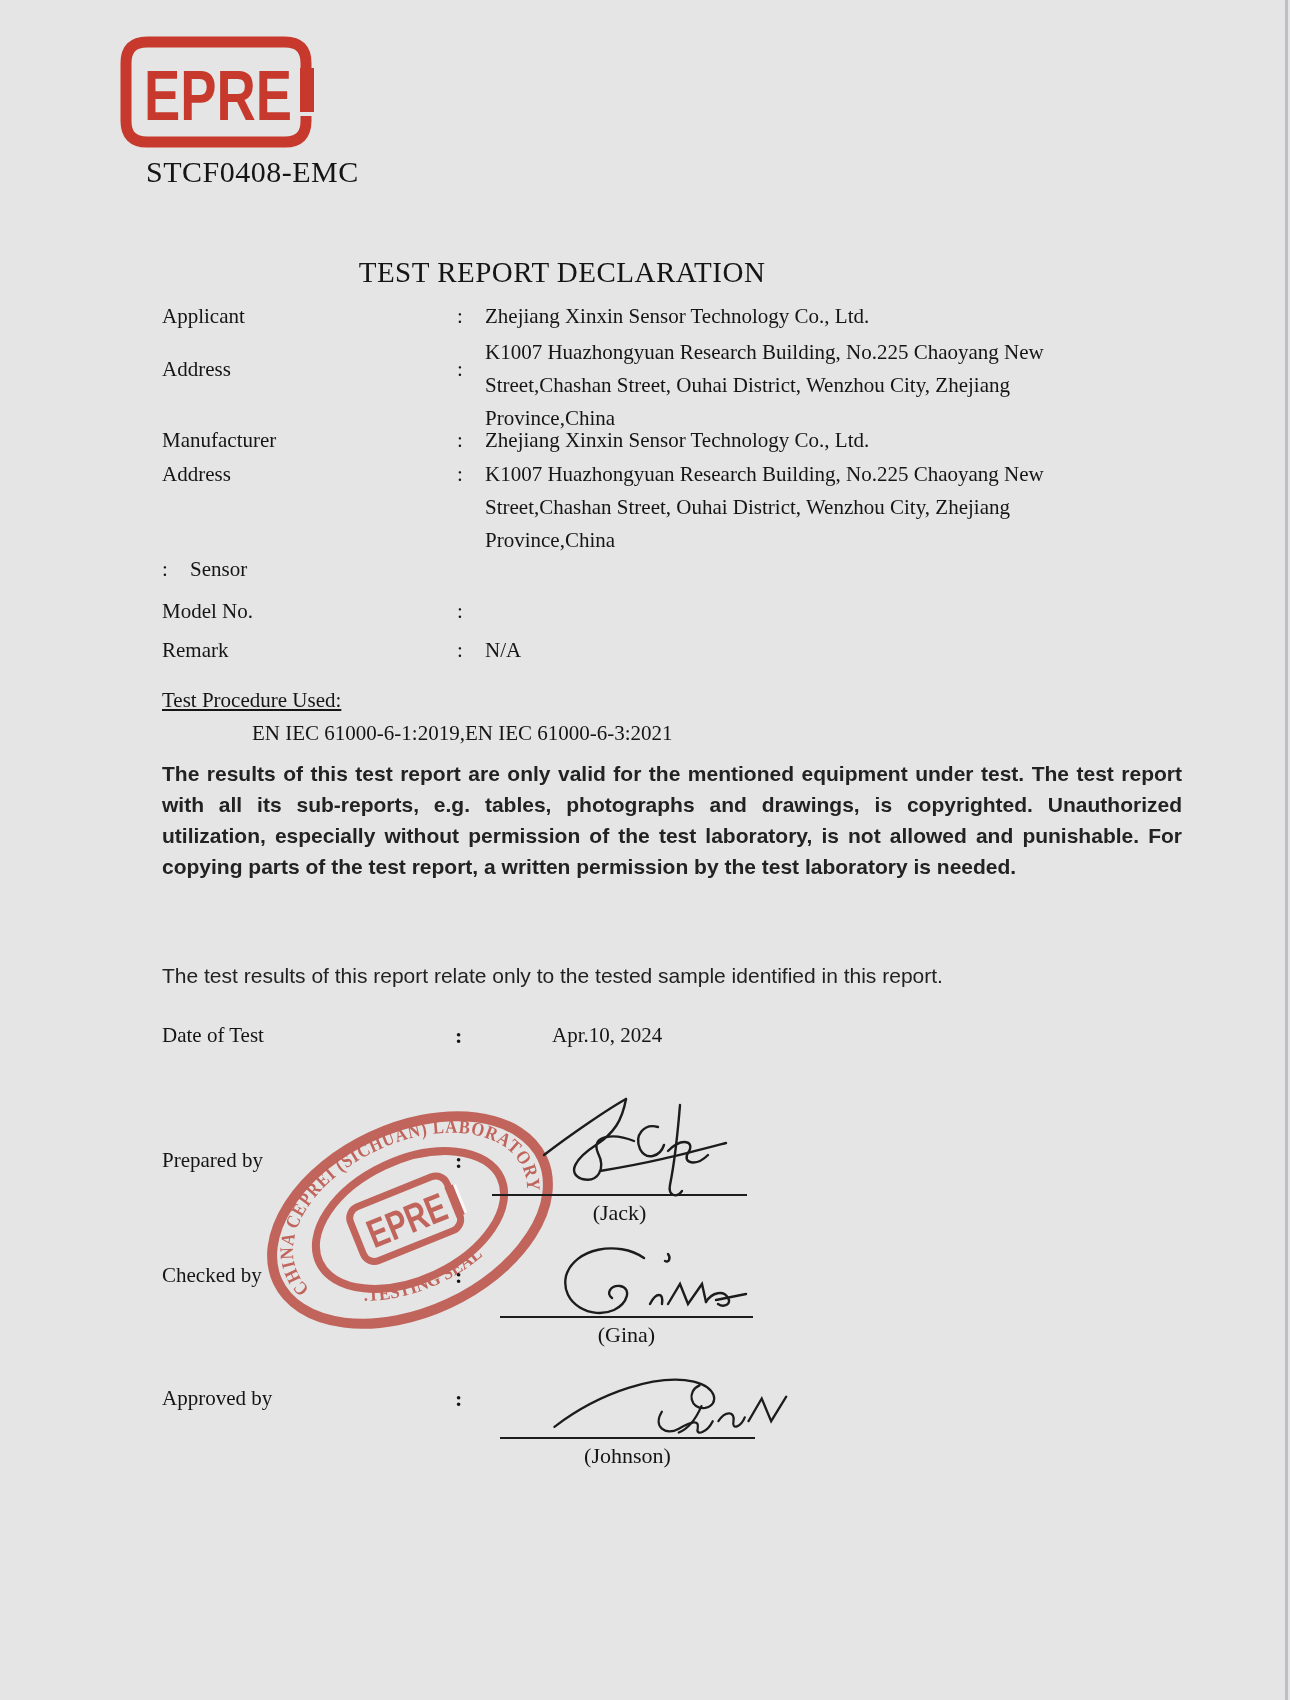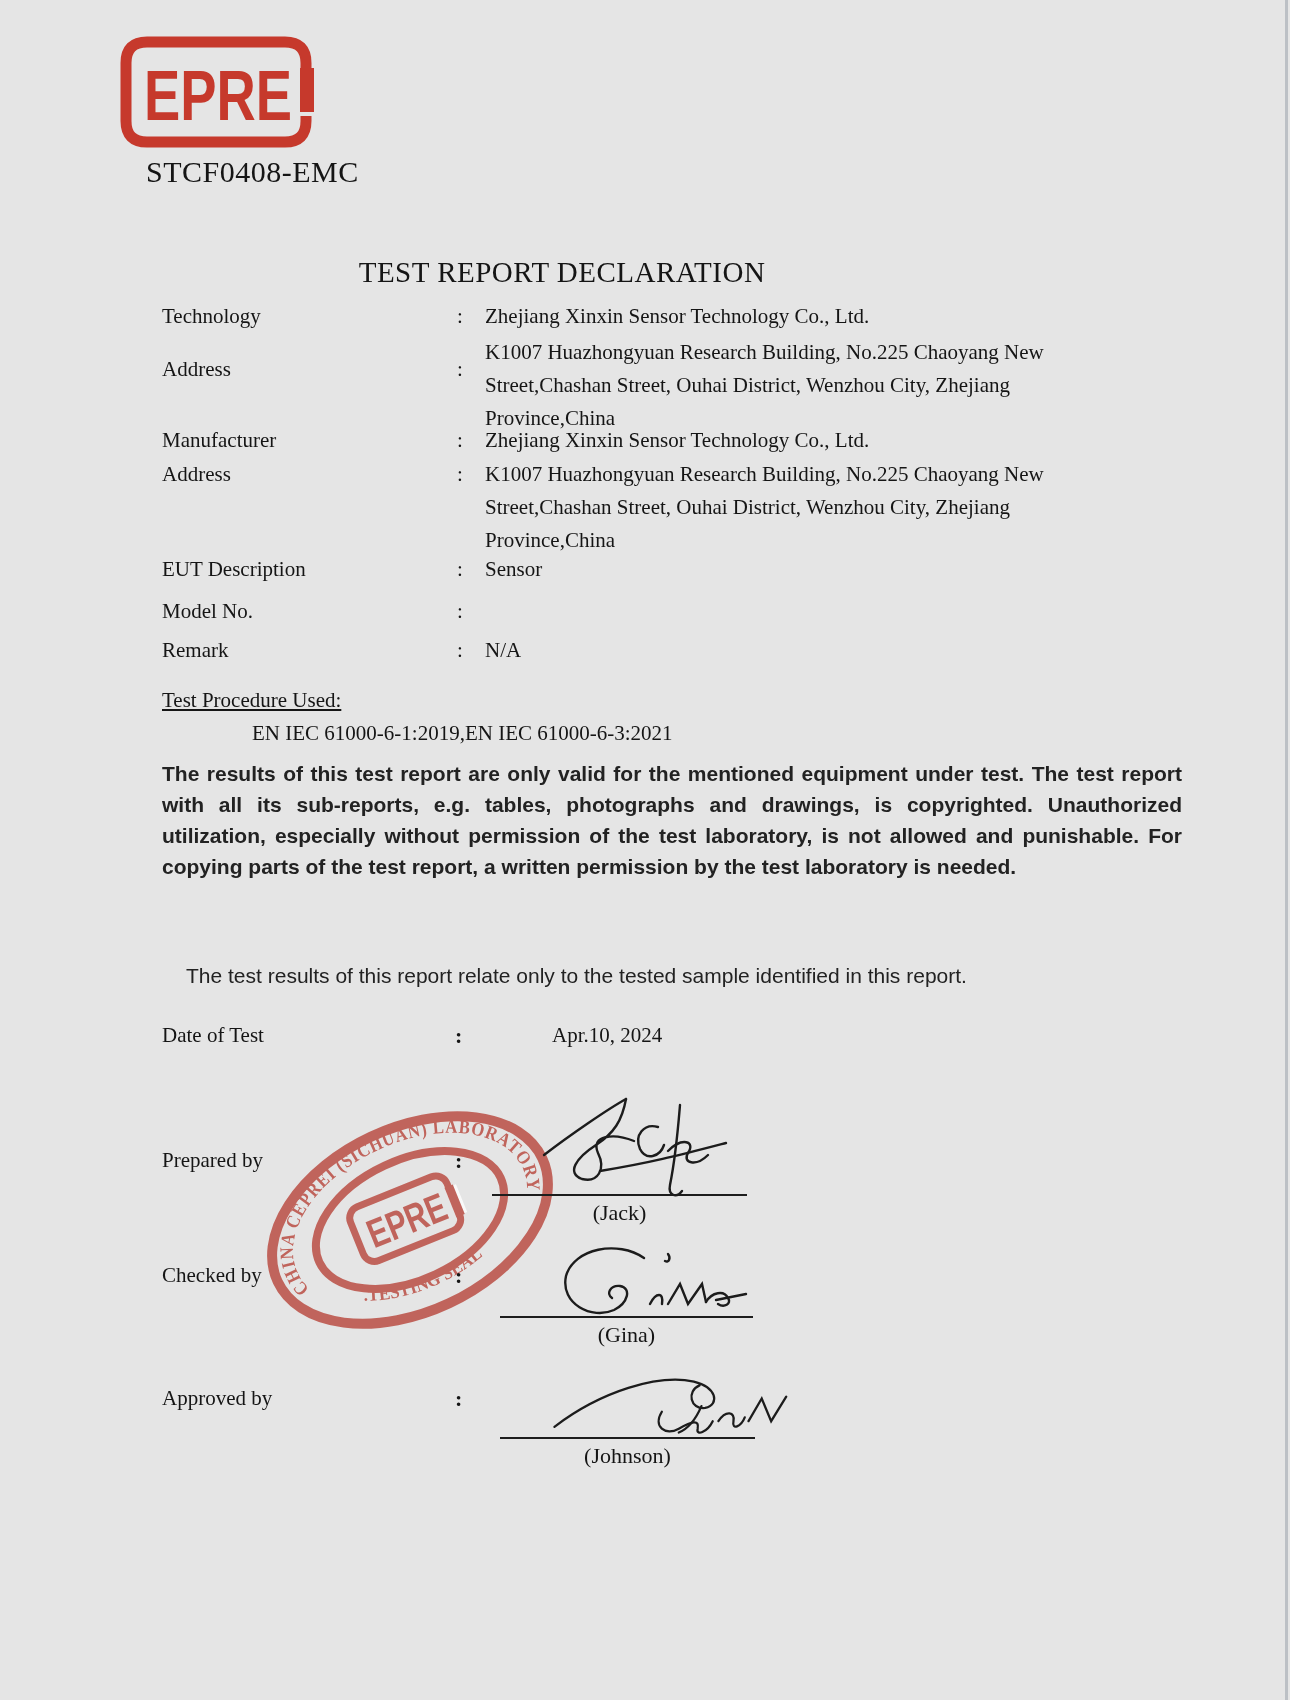--- a/index.html
+++ b/index.html
@@ -21,21 +21,21 @@
   .fvalue{width:625px;font-size:21px;line-height:33px;}
   .half .flabel,.half .fcolon{padding-top:17px;}
 
   .tpu-heading{position:absolute;left:162px;top:688px;font-size:21px;text-decoration:underline;}
   .tpu-standards{position:absolute;left:252px;top:721px;font-size:21px;}
 
   .legal{position:absolute;left:162px;top:758px;width:1020px;
          font-family:"Liberation Sans",sans-serif;font-size:21px;line-height:31px;
          text-align:justify;color:#222;font-weight:bold;}
   .note{position:absolute;left:162px;top:964px;font-family:"Liberation Sans",sans-serif;
-        font-size:21px;color:#222;margin-left:24px;}
+        font-size:21px;color:#222;}
 
   .abs-label{position:absolute;left:162px;font-size:21px;}
   .abs-colon{position:absolute;left:455px;font-size:22px;font-weight:bold;}
   .date-value{position:absolute;left:552px;top:1023px;font-size:21px;}
 
   .sig-line{position:absolute;border-top:2px solid #1d1d1d;height:0;}
   .sig-name{position:absolute;font-size:22px;text-align:center;}
   .sig-svg{position:absolute;}
 
   .stamp{position:absolute;left:262px;top:1105px;opacity:.8;}
@@ -48,41 +48,40 @@
   <svg class="logo" viewBox="0 0 200 112">
     <path d="M 186,32 L 186,27 Q 186,6 165,6 L 27,6 Q 6,6 6,27 L 6,85 Q 6,106 27,106 L 165,106 Q 186,106 186,85 L 186,80" fill="none" stroke="#c6392c" stroke-width="11"></path>
     <text x="24" y="84" font-size="70" font-weight="bold" font-family="Liberation Sans, sans-serif" fill="#c6392c" textLength="148" lengthAdjust="spacingAndGlyphs">EPRE</text>
     <rect x="180" y="32" width="14" height="44" fill="#c6392c"></rect>
   </svg>
   <div class="logo-code">STCF0408-EMC</div>
 
   <div class="title">TEST REPORT DECLARATION</div>
 
   <div class="field-row" style="top:300px">
-    <div class="flabel">Technology</div>
+    <div class="flabel">Applicant</div>
     <div class="fcolon">:</div>
     <div class="fvalue">Zhejiang Xinxin Sensor Technology Co., Ltd.</div>
   </div>
   <div class="field-row half" style="top:336px">
     <div class="flabel">Address</div>
     <div class="fcolon">:</div>
     <div class="fvalue">K1007 Huazhongyuan Research Building, No.225 Chaoyang New Street,Chashan Street, Ouhai District, Wenzhou City, Zhejiang Province,China</div>
   </div>
   <div class="field-row" style="top:424px">
     <div class="flabel">Manufacturer</div>
     <div class="fcolon">:</div>
     <div class="fvalue">Zhejiang Xinxin Sensor Technology Co., Ltd.</div>
   </div>
   <div class="field-row" style="top:458px">
     <div class="flabel">Address</div>
     <div class="fcolon">:</div>
     <div class="fvalue">K1007 Huazhongyuan Research Building, No.225 Chaoyang New Street,Chashan Street, Ouhai District, Wenzhou City, Zhejiang Province,China</div>
   </div>
   <div class="field-row" style="top:553px">
-    <div class="flabel">EUT Description</div>
     <div class="fcolon">:</div>
     <div class="fvalue">Sensor</div>
   </div>
   <div class="field-row" style="top:595px">
     <div class="flabel">Model No.</div>
     <div class="fcolon">:</div>
   </div>
   <div class="field-row" style="top:634px">
     <div class="flabel">Remark</div>
     <div class="fcolon">:</div>

